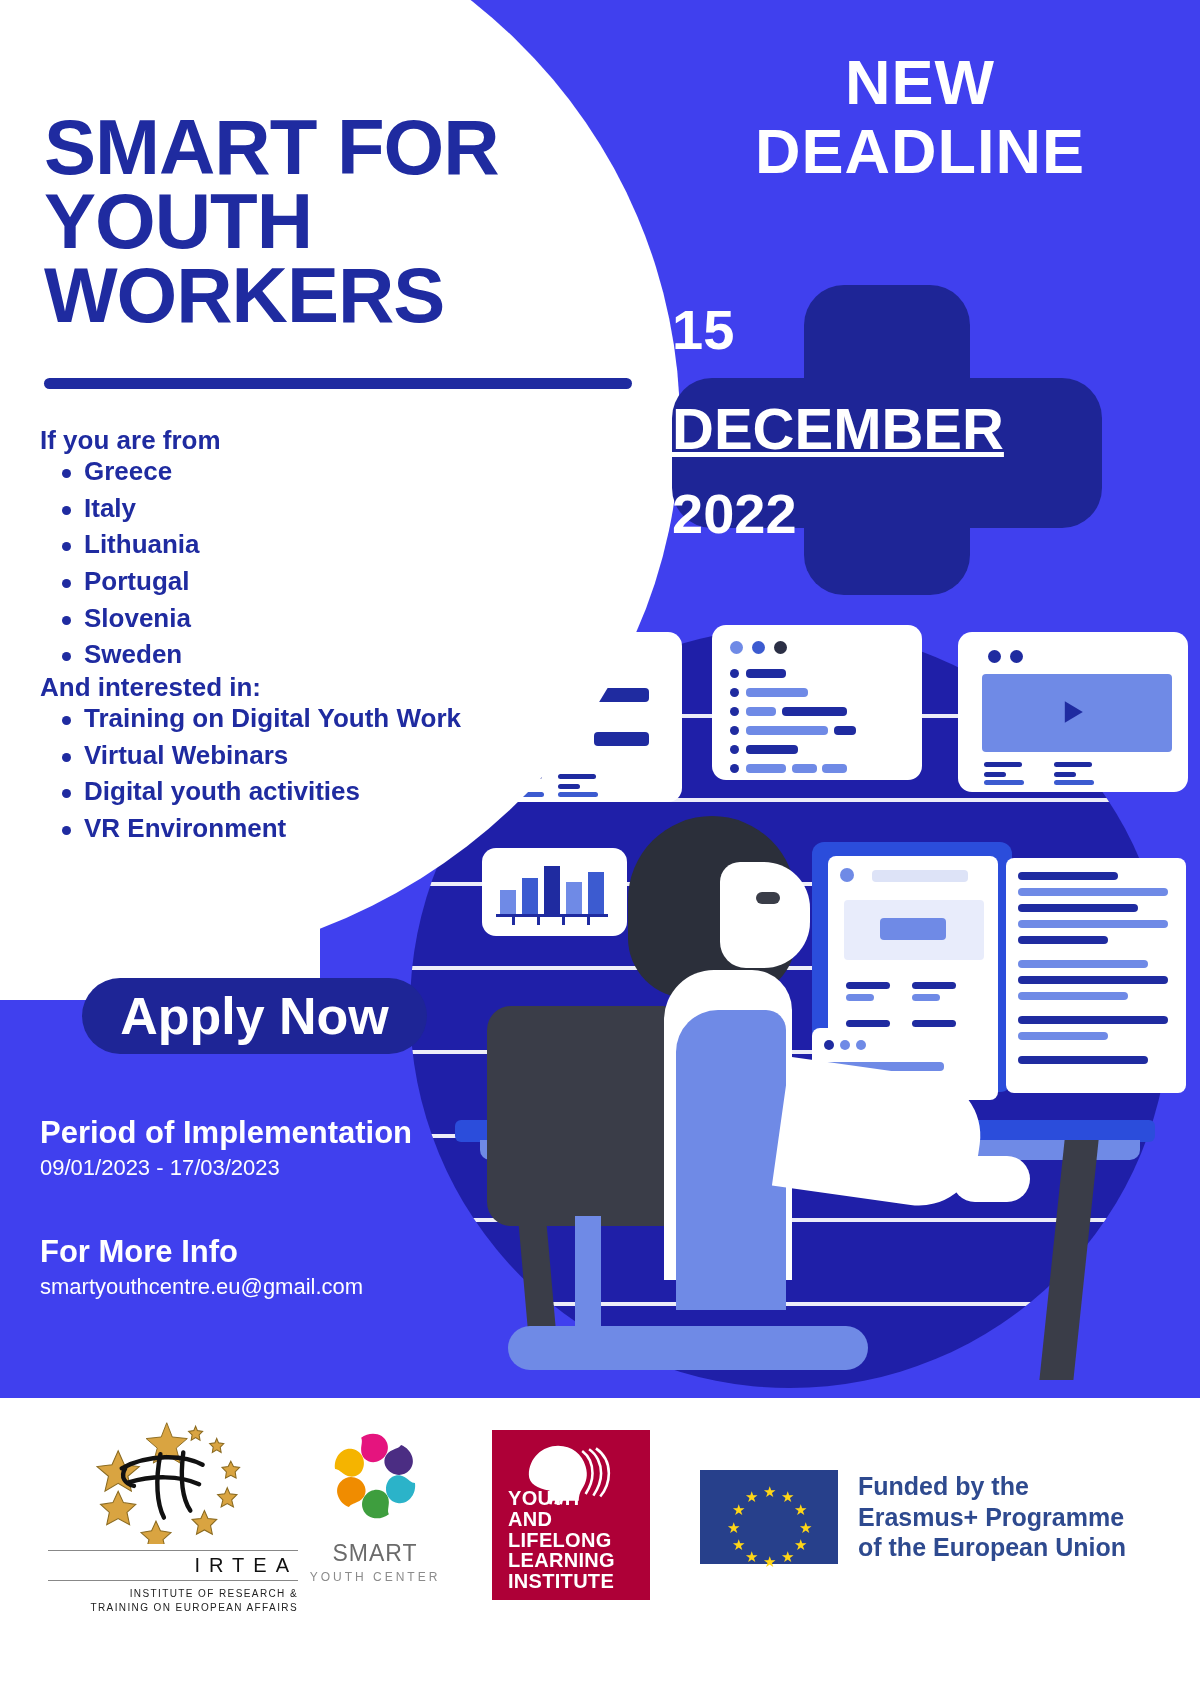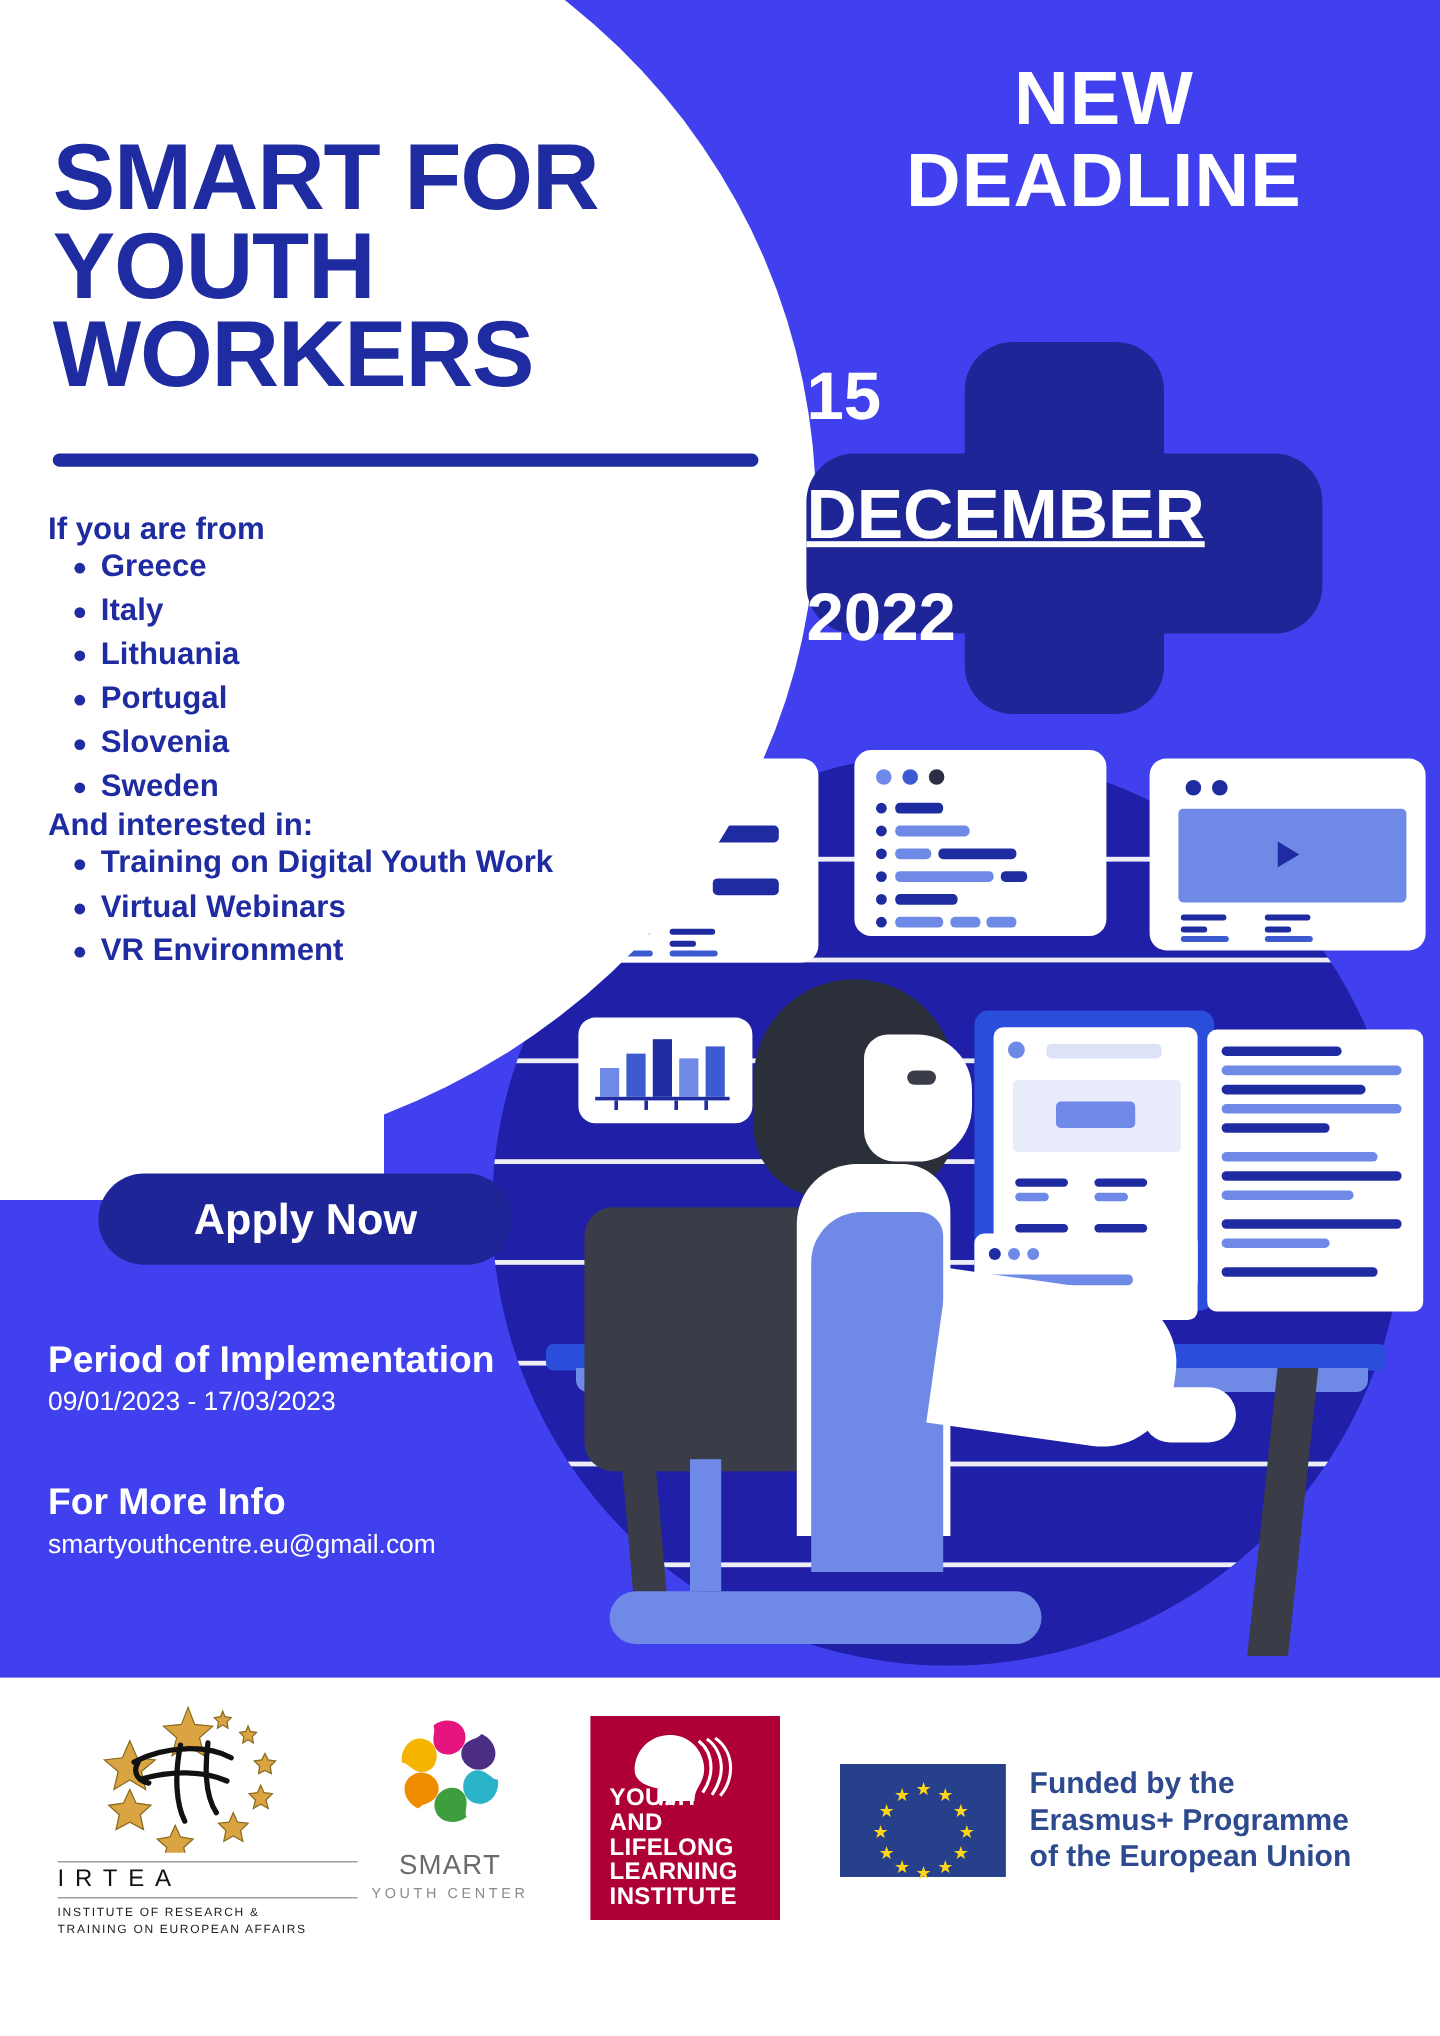--- a/index.html
+++ b/index.html
@@ -59,21 +59,21 @@
   .badge-v{position:absolute;left:132px;top:0;width:166px;height:310px;background:#1E2596;border-radius:40px;}
   .badge-h{position:absolute;left:0;top:93px;width:430px;height:150px;background:#1E2596;border-radius:40px;}
   .badge-txt{position:absolute;inset:0;color:#fff;text-align:left;font-weight:800;}
   .badge-day{position:absolute;left:0;right:0;top:12px;font-size:56px;}
   .badge-month{position:absolute;left:0;right:0;top:110px;font-size:58px;letter-spacing:0px;text-decoration:underline;}
   .badge-year{position:absolute;left:0;right:0;top:196px;font-size:56px;}
   
   .apply{
     position:absolute;left:82px;top:978px;width:345px;height:76px;
     background:#1E2596;border-radius:40px;color:#fff;font-weight:800;
-    font-size:36px;display:flex;align-items:center;justify-content:center;
+    font-size:52px;display:flex;align-items:center;justify-content:center;
     cursor:pointer;
   }
   
   .info{position:absolute;color:#ffffff;}
   .info-h{font-weight:800;font-size:31px;}
   .info-p{font-weight:400;font-size:22px;}
   .period-h{left:40px;top:1115px;}
   .period-p{left:40px;top:1155px;}
   .info-h2{left:40px;top:1234px;}
   .info-p2{left:40px;top:1274px;}
@@ -81,21 +81,21 @@
   .ill{position:absolute;left:0;top:600px;width:1200px;height:800px;}
   .card{position:absolute;background:#fff;border-radius:14px;}
   .dot{position:absolute;border-radius:50%;width:13px;height:13px;}
   .bar{position:absolute;border-radius:4px;}
   .screen-shape{position:absolute;}
   
   .footer{
     position:absolute;left:0;top:1398px;width:1200px;height:299px;background:#fff;
     display:flex;align-items:center;
   }
-  .logo-irtea{position:absolute;left:48px;top:1412px;width:250px;text-align:left;}
+  .logo-irtea{position:absolute;left:48px;top:1412px;width:250px;text-align:right;}
   .irtea-name{font-size:20px;letter-spacing:9px;color:#111;margin-top:2px;
       border-top:1px solid #888;border-bottom:1px solid #888;padding:3px 0;}
   .irtea-sub{font-size:10px;letter-spacing:1.4px;color:#222;margin-top:6px;line-height:1.35;}
   .logo-smart{position:absolute;left:282px;top:1424px;width:186px;text-align:center;}
   .smart-name{font-size:23px;color:#6b6b6b;letter-spacing:1px;margin-top:8px;}
   .smart-sub{font-size:12px;color:#8b8b8b;letter-spacing:3px;margin-top:3px;}
   .logo-yllf{position:absolute;left:492px;top:1430px;width:158px;height:170px;
       background:#AE0037;color:#fff;}
   .yllf-txt{position:absolute;left:16px;bottom:8px;font-size:20px;font-weight:700;
       line-height:1.04;letter-spacing:.3px;}
@@ -263,20 +263,21 @@
     <li>Lithuania</li>
     <li>Portugal</li>
     <li>Slovenia</li>
     <li>Sweden</li>
   </ul>
 
   <div class="lead lead-int">And interested in:</div>
   <ul class="blist list-topics">
     <li>Training on Digital Youth Work</li>
     <li>Virtual Webinars</li>
+    <li>Digital youth activities</li>
     <li>VR Environment</li>
   </ul>
 
   <div class="new-deadline">
     <div>NEW</div>
     <div>DEADLINE</div>
   </div>
   <div class="badge-wrap">
     <div class="badge-v"></div>
     <div class="badge-h"></div>

